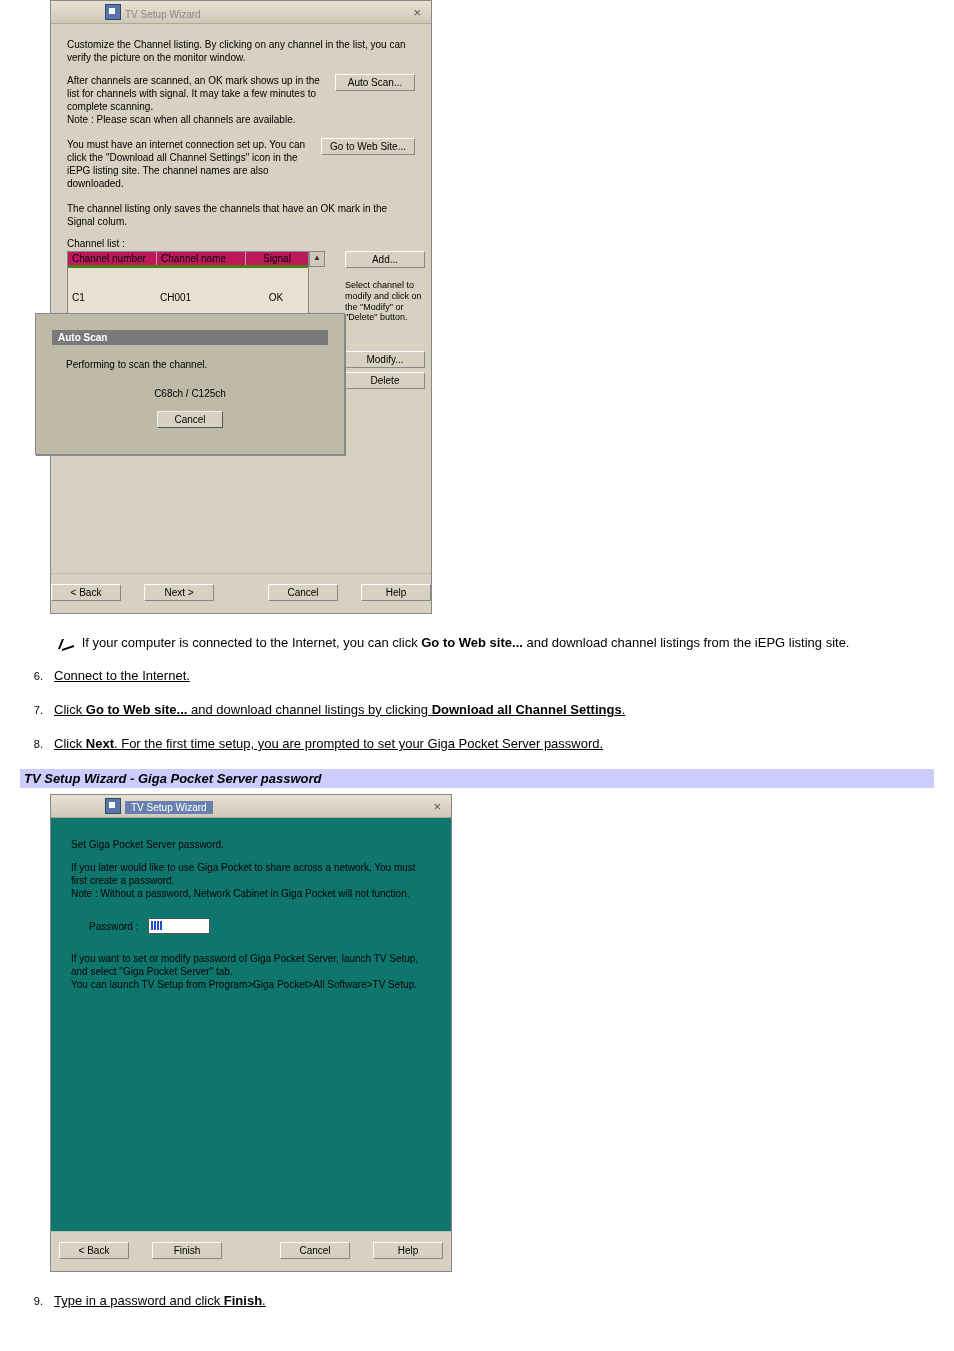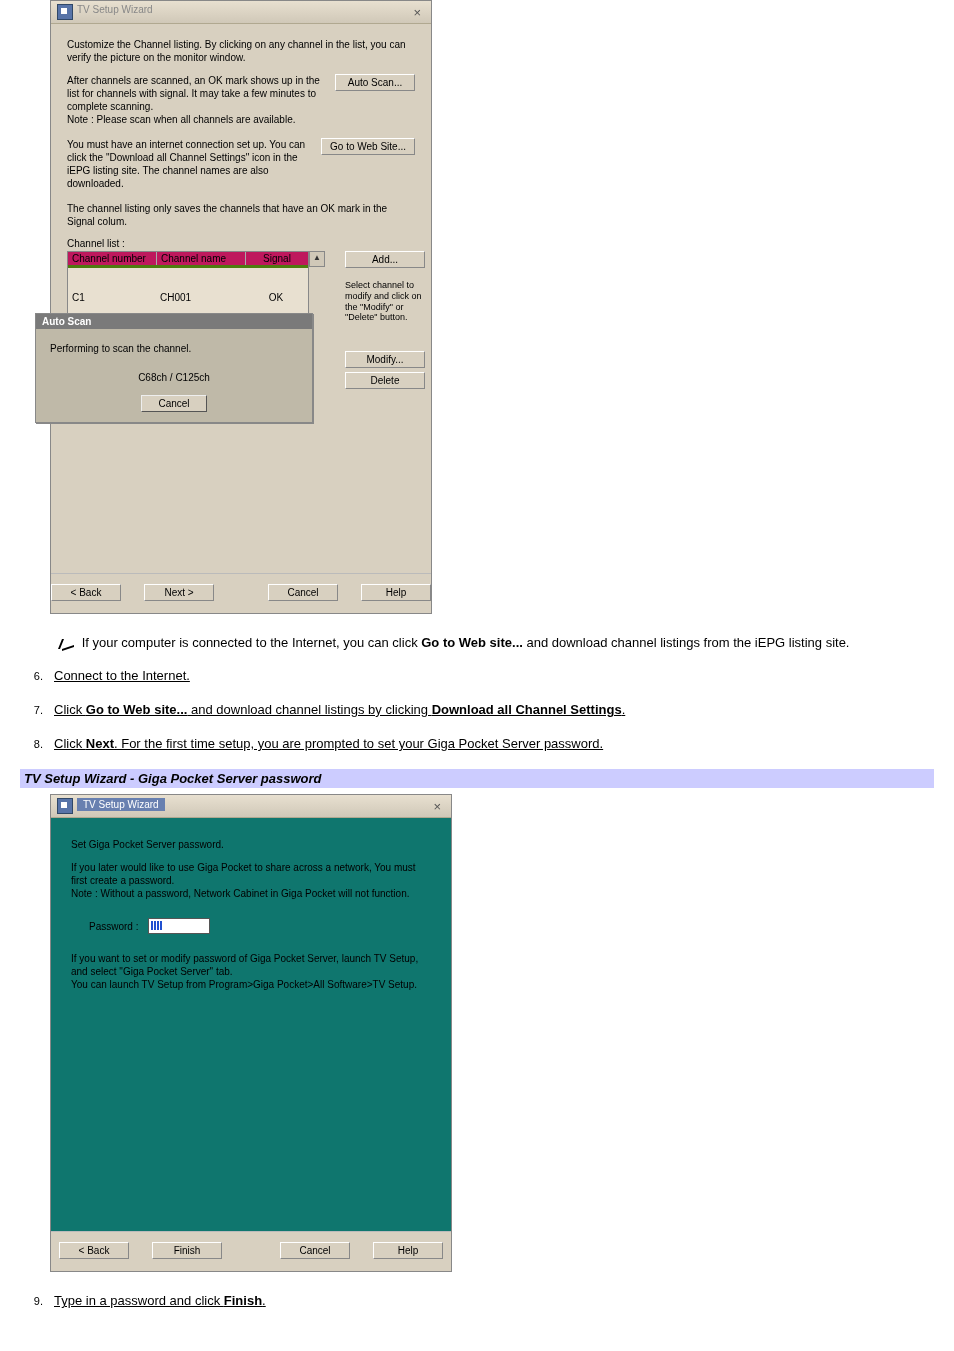--- a/index.html
+++ b/index.html
@@ -28,22 +28,23 @@
     background: linear-gradient(to bottom, #e8e0d0, #d0c8b8);
     border-bottom: 1px solid #b0a890;
     padding: 3px 6px;
     display: flex;
     align-items: center;
     justify-content: space-between;
     color: #888;
   }
   .titlebar-left {
     display: flex;
-    align-items: flex-start;
+    align-items: flex-end;
     gap: 4px;
+    margin-left: 48px;
   }
   .tb-icon {
     width: 14px;
     height: 14px;
     background: #5874a8;
     border: 1px solid #304868;
     display: inline-block;
     position: relative;
   }
   .tb-icon::after {
@@ -155,21 +156,21 @@
     margin-top: 8px;
     margin-bottom: 24px;
   }
   .auto-scan-overlay {
     position: absolute;
     left: -16px;
     top: 312px;
     background: #bfb9a8;
     border: 1px solid #888;
     width: 276px;
-    padding: 0;
+    padding: 16px;
     font-size: 10px;
     box-shadow: 1px 1px 0 #888;
   }
   .as-title {
     background: #7a7a7a;
     color: #fff;
     padding: 2px 6px;
     font-size: 10px;
     font-weight: bold;
   }

